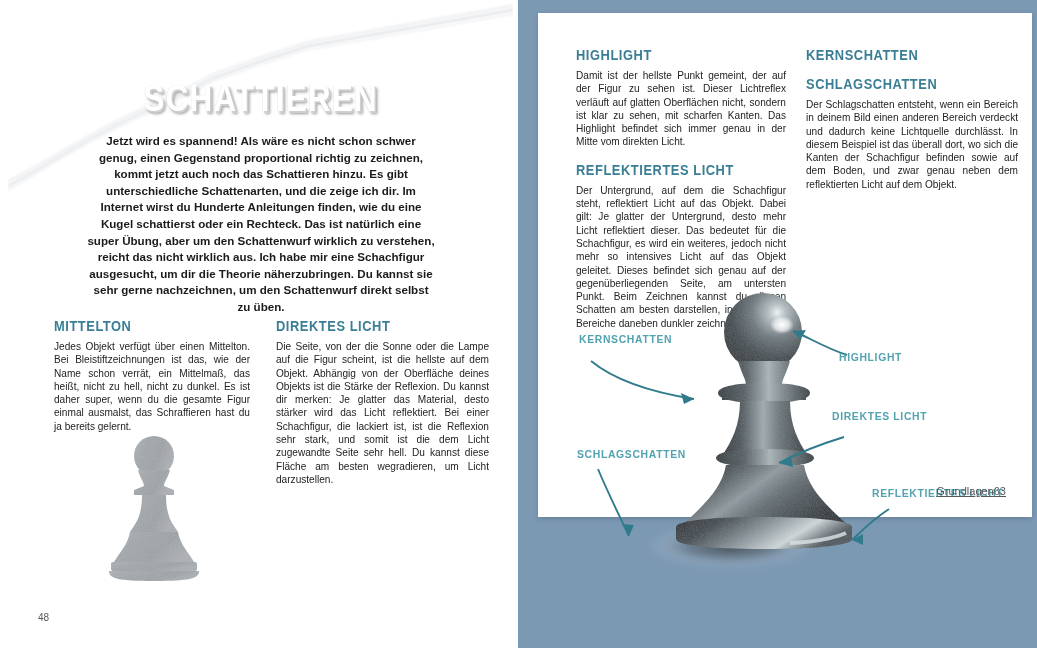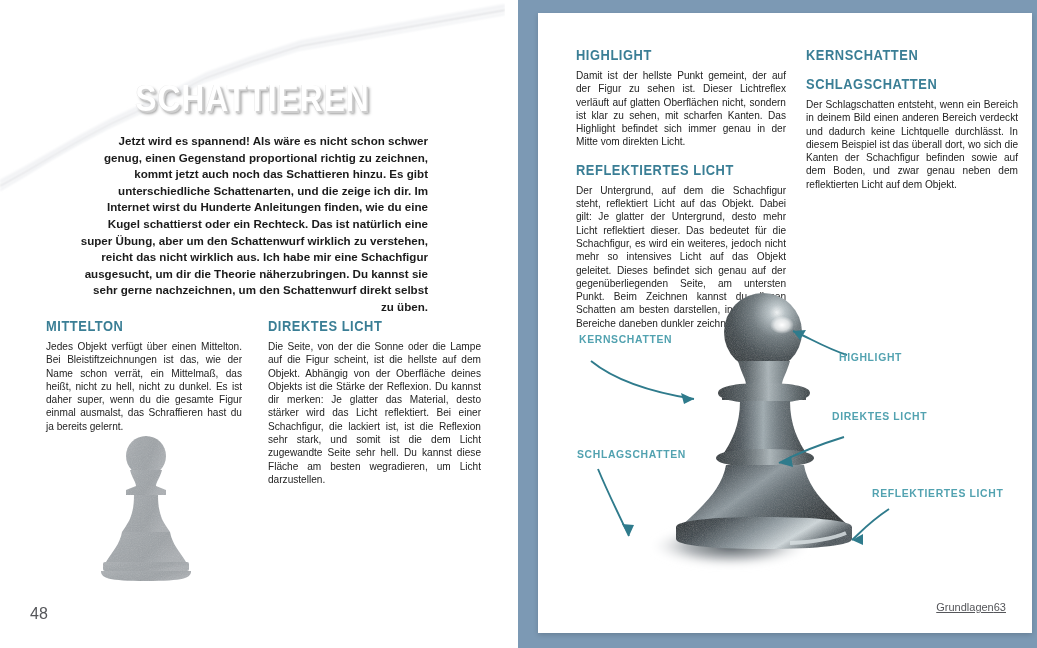--- a/index.html
+++ b/index.html
@@ -7,21 +7,21 @@
     background: #ffffff;
   }
   body {
     width: 1037px; height: 648px;
     position: relative; overflow: hidden;
     font-family: "Liberation Sans", sans-serif;
   }
 
   
   #left-page {
-    position: absolute; left: 0; top: 0;
+    position: absolute; left: 8px; top: 0;
     width: 505px; height: 648px;
     background: #ffffff;
     overflow: hidden;
   }
   
   .torn-wrap {
     position: absolute; left: 0; top: 0;
     width: 505px; height: 200px;
     pointer-events: none;
   }
@@ -44,21 +44,21 @@
        2px 2px 0 #cfcfcf,
        3px 3px 3px rgba(120,120,120,0.75),
        -0.5px -0.5px 0 #e8e8e8;
     white-space: nowrap;
   }
 
   #intro {
     position: absolute;
     left: 78px; top: 133px;
     width: 350px;
-    text-align: right;
+    text-align: center;
     font-size: 11.6px;
     line-height: 16.6px;
     font-weight: bold;
     color: #1b1b1b;
   }
 
   .col-heading {
     font-family: "Liberation Sans Narrow", "Liberation Sans", sans-serif;
     font-size: 14px;
     font-weight: bold;
@@ -85,34 +85,34 @@
 
   #pawn-plain {
     position: absolute;
     left: 86px; top: 432px;
     width: 120px; height: 158px;
   }
 
   #page-num-left {
     position: absolute;
     left: 30px; bottom: 25px;
-    font-size: 16px;
+    font-size: 10px;
     color: #55565a;
   }
 
   
   #right-page {
     position: absolute; left: 518px; top: 0;
     width: 519px; height: 648px;
     background: #7c99b4;
   }
   #right-inner {
     position: absolute;
     left: 20px; top: 13px;
-    width: 494px; height: 620px;
+    width: 494px; height: 504px;
     background: #ffffff;
     box-shadow: 0 2px 5px rgba(0,0,0,0.16);
   }
   #right-col-1 {
     position: absolute; left: 38px; top: 34px; width: 210px;
   }
   #right-col-2 {
     position: absolute; left: 268px; top: 34px; width: 212px;
   }
 

